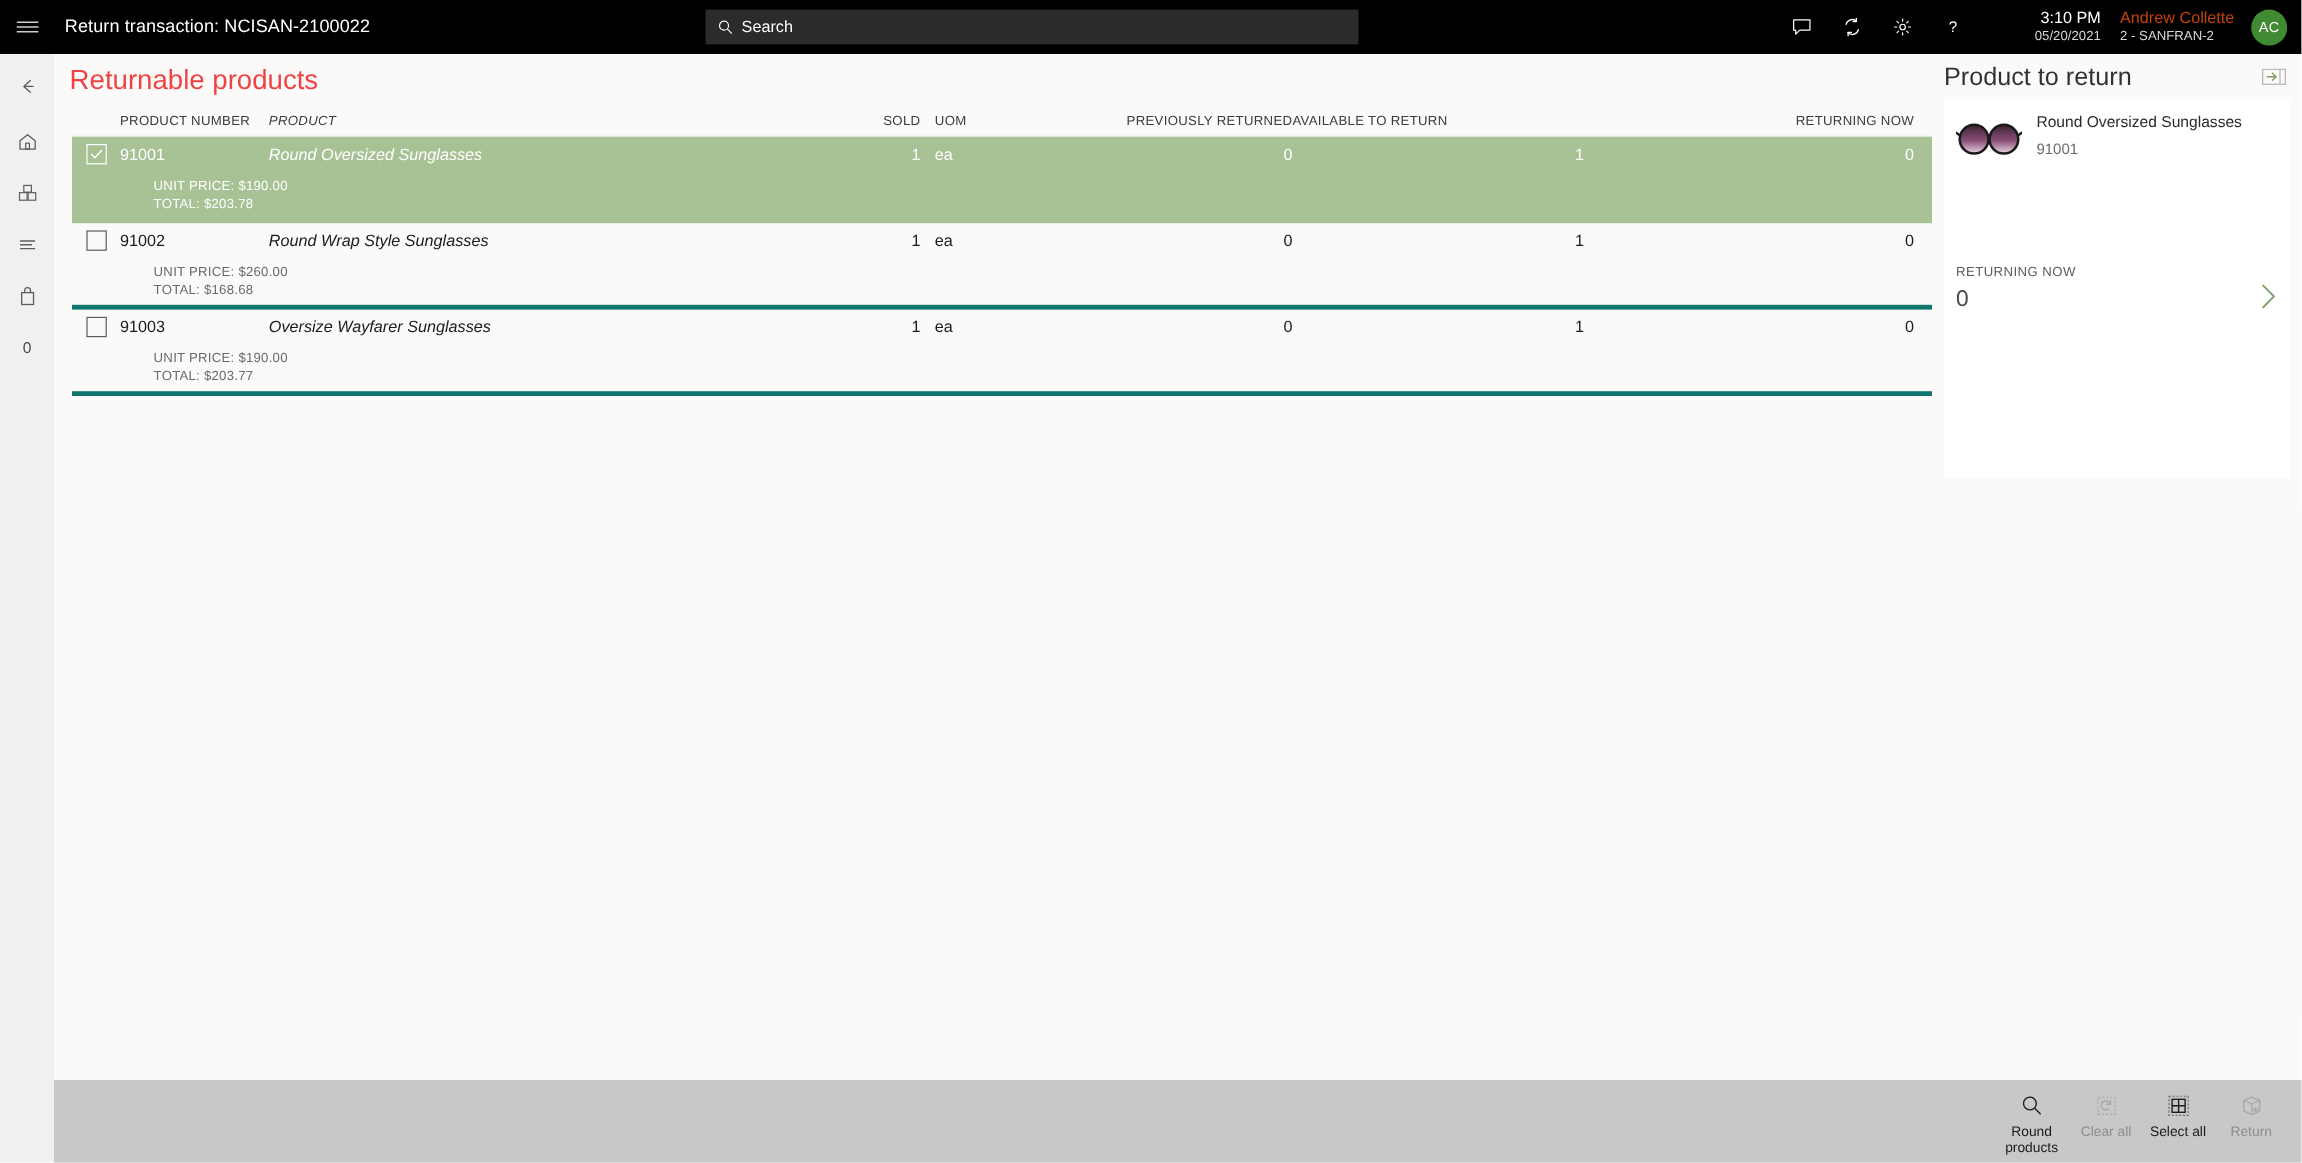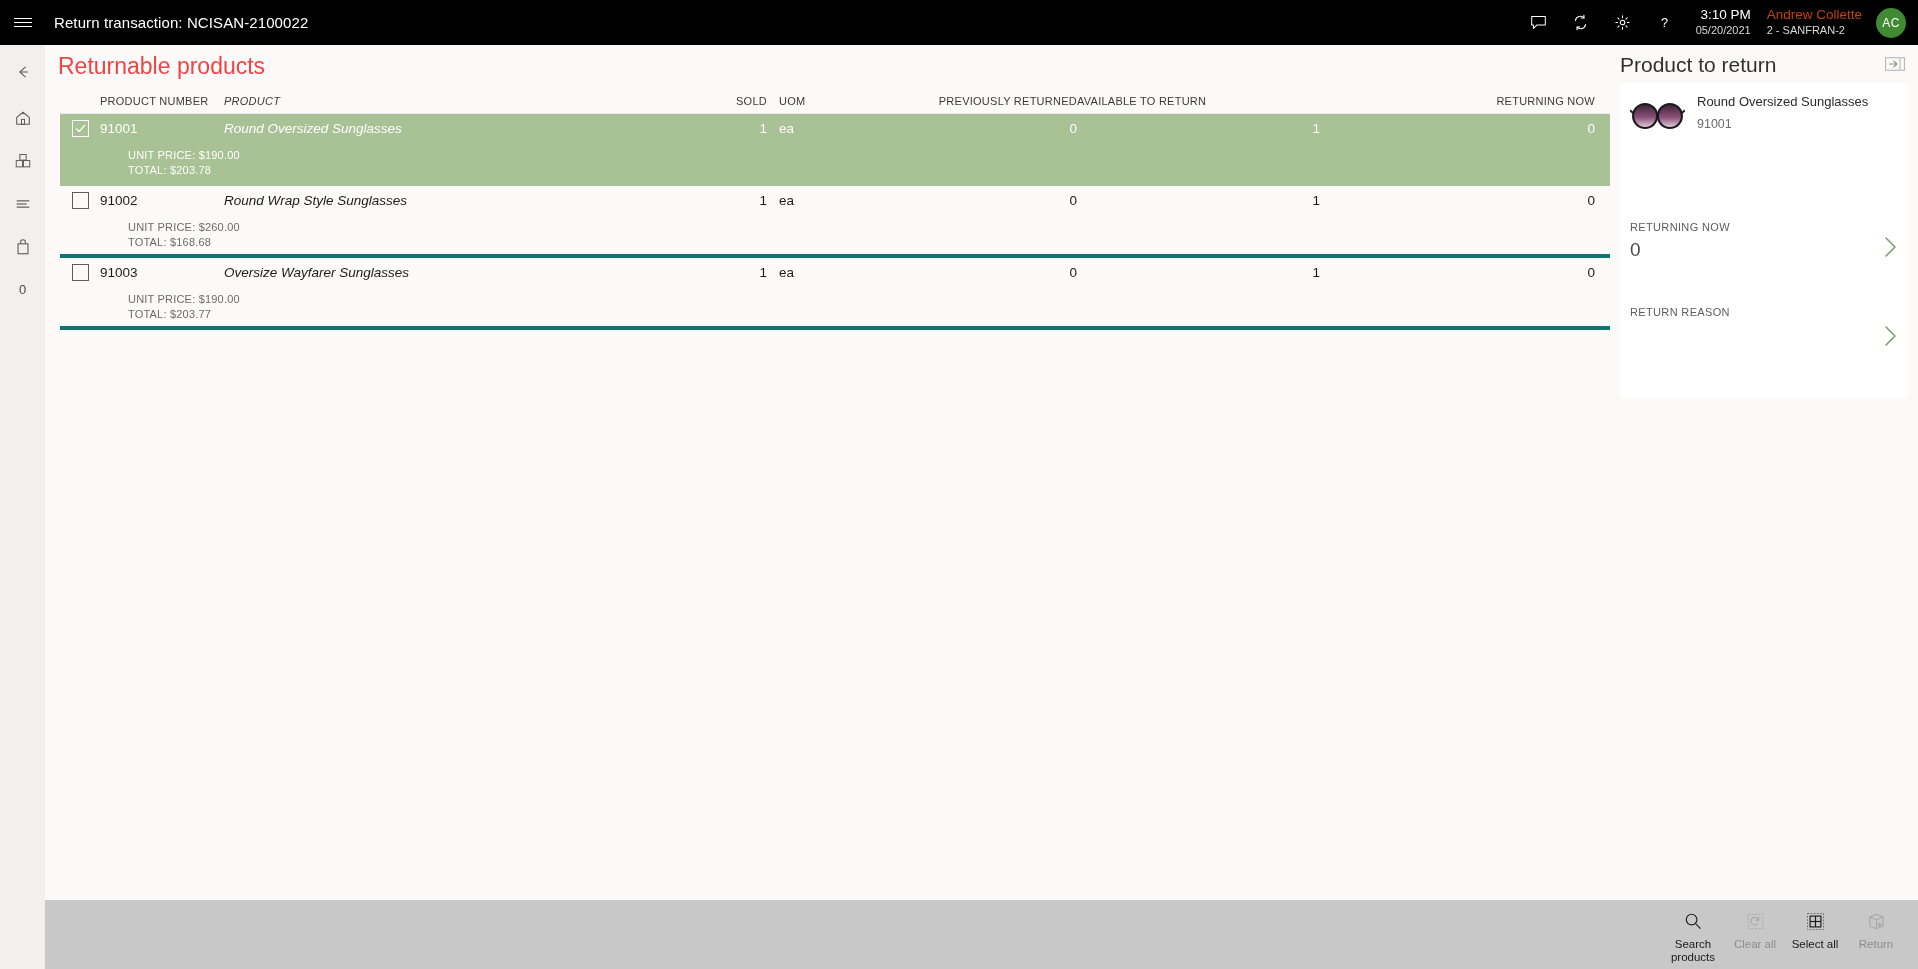--- a/index.html
+++ b/index.html
@@ -42,21 +42,21 @@
     display: flex; align-items: center;
   }
   .tb-icon {
     width: 42px; height: 45px; display: flex; align-items: center; justify-content: center;
     cursor: pointer;
   }
   .clock {
     text-align: right; margin-left: 10px; margin-right: 16px; line-height: 1.25;
   }
   .clock .t { font-size: 13.5px; color: #ffffff; }
-  .clock .d { font-size: 11px; color: #d8d8d8; }
+  .clock .d { font-size: 11px; color: #d8d8d8; margin-left: 37px; }
   .userinfo { line-height: 1.25; margin-right: 14px; }
   .userinfo .n { font-size: 13.5px; color: #c2410c; }
   .userinfo .s { font-size: 11px; color: #d8d8d8; }
   .avatar {
     width: 30px; height: 30px; border-radius: 50%;
     background: #3f8a33; color: #ffffff; font-size: 12px;
     display: flex; align-items: center; justify-content: center;
     margin-right: 12px; cursor: pointer; letter-spacing: .3px;
   }
 
@@ -184,20 +184,27 @@
   <div class="topbar">
     <div class="hamburger">
       <div>
           <span class="bar"></span>
           <span class="bar"></span>
           <span class="bar"></span>
         </div>
     </div>
     <div class="topbar-title">Return transaction: NCISAN-2100022</div>
 
+    <div class="search-wrap">
+      <svg width="13" height="13" viewBox="0 0 16 16">
+        <circle cx="6.6" cy="6.6" r="4.6" fill="none" stroke="#ffffff" stroke-width="1.2"></circle>
+        <line x1="10" y1="10" x2="14.5" y2="14.8" stroke="#ffffff" stroke-width="1.2"></line>
+      </svg>
+      <input class="search-input" value="" placeholder="Search" style="">
+    </div>
 
     <div class="topbar-right">
       <div class="tb-icon">
         <svg width="17" height="17" viewBox="0 0 20 20">
           <path d="M2 3h16v10H8l-4 4v-4H2z" fill="none" stroke="#ffffff" stroke-width="1.2" stroke-linejoin="round"></path>
         </svg>
       </div>
       <div class="tb-icon">
         <svg width="17" height="17" viewBox="0 0 20 20">
           <path d="M4 7.5a6 6 0 0 1 10.2-3M16 12.5a6 6 0 0 1-10.2 3" fill="none" stroke="#ffffff" stroke-width="1.3" stroke-linecap="round"></path>
@@ -384,41 +391,32 @@
       <div class="field" style="top:138px;">
         <div class="flabel">RETURNING NOW</div>
         <div class="fvalue">0</div>
         <div class="chev" style="top:14px;">
           <svg width="16" height="24" viewBox="0 0 16 24">
             <path d="M4 3l9 9-9 9" fill="none" stroke="#7f9e68" stroke-width="1.6" stroke-linecap="round" stroke-linejoin="round"></path>
           </svg>
         </div>
       </div>
 
-      <div class="field" style="top:223px;">
-        <div class="flabel">RETURN REASON</div>
-        <div class="fvalue">&nbsp;</div>
-        <div class="chev" style="top:18px;">
-          <svg width="16" height="24" viewBox="0 0 16 24">
-            <path d="M4 3l9 9-9 9" fill="none" stroke="#7f9e68" stroke-width="1.6" stroke-linecap="round" stroke-linejoin="round"></path>
-          </svg>
-        </div>
-      </div>
     </div>
   </div>
 
   <div class="bottombar">
     <div class="bb-btn" style="width:66px;">
       <div class="bb-ico">
         <svg width="19" height="19" viewBox="0 0 20 20">
           <circle cx="8" cy="8" r="5.6" fill="none" stroke="#1b1b1b" stroke-width="1.2"></circle>
           <line x1="12.2" y1="12.2" x2="17.4" y2="17.4" stroke="#1b1b1b" stroke-width="1.2"></line>
         </svg>
       </div>
-      <div class="bb-label">Search products</div>
+      <div class="bb-label">Round products</div>
     </div>
 
     <div class="bb-btn disabled" style="width:58px;">
       <div class="bb-ico">
         <svg width="19" height="19" viewBox="0 0 20 20">
           <rect x="2.5" y="2.5" width="15" height="15" fill="none" stroke="#a8a8a8" stroke-width="1" stroke-dasharray="2 1.6"></rect>
           <path d="M13 8.5a4 4 0 1 0-1.2 4.2" fill="none" stroke="#a8a8a8" stroke-width="1.2" stroke-linecap="round"></path>
           <path d="M13.4 5.4v3.3h-3.3" fill="none" stroke="#a8a8a8" stroke-width="1.2" stroke-linecap="round" stroke-linejoin="round"></path>
         </svg>
       </div>

